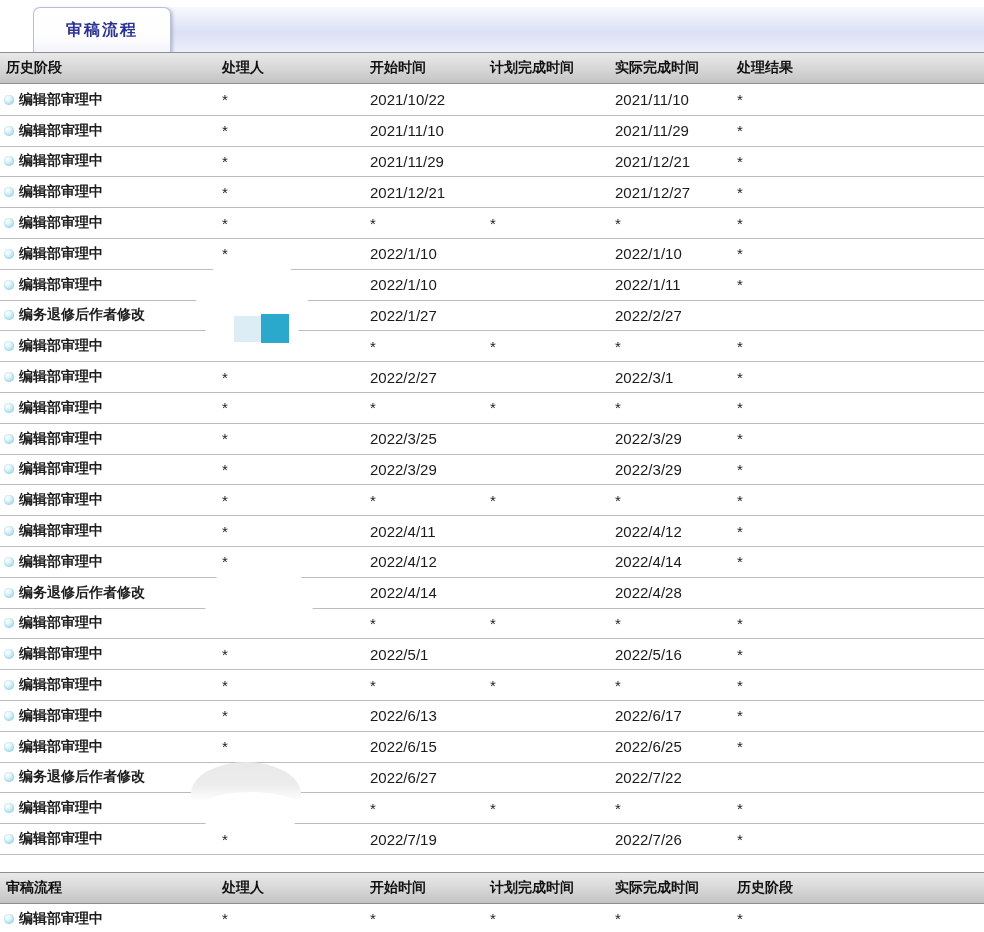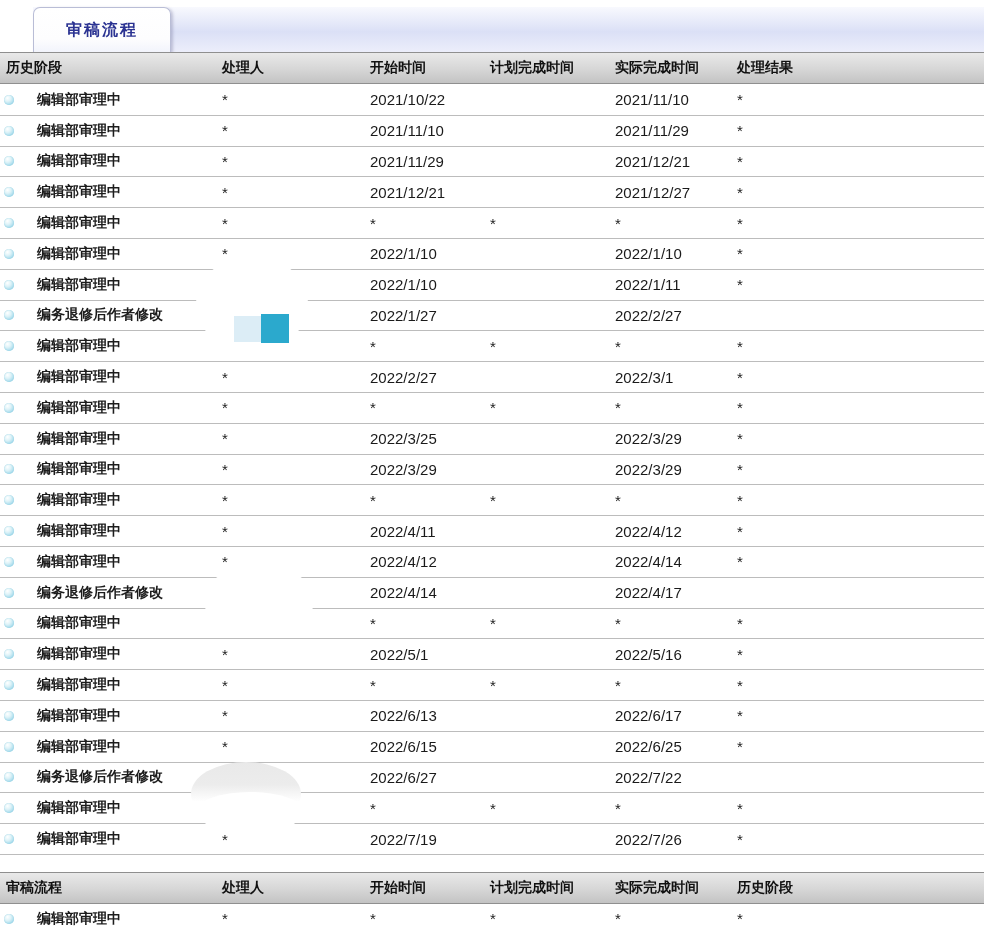--- a/index.html
+++ b/index.html
@@ -30,21 +30,21 @@
 
   
   .rows{position:absolute;left:0;width:984px;}
   .rows-history{top:85px;}
   .rows-current{top:904px;}
   .row{display:grid;grid-template-columns:222px 148px 120px 125px 122px 1fr;
        align-items:center;height:29.8px;border-bottom:1px solid #bcbcbc;
        font-size:15px;background:#fff;}
   .rows-current .row{border-bottom:none;}
   .cell{white-space:nowrap;overflow:hidden;}
-  .stage-cell{display:flex;align-items:center;gap:23px;padding-left:4px;
+  .stage-cell{display:flex;align-items:center;gap:5px;padding-left:4px;
               font-weight:bold;font-size:14px;color:#1c1c1c;}
   .bullet{width:10px;height:10px;border-radius:50%;flex:0 0 auto;
           background:radial-gradient(circle at 35% 30%,#ffffff 0%,#dff3f8 35%,#aadded 70%,#8ccfe2 100%);
           box-shadow:inset 0 0 1px #7cc5da;}
 
   
   .blob{position:absolute;background:#ffffff;border-radius:50%;}
   .blob1{left:196px;top:256px;width:112px;height:96px;}
   .blob2{left:203px;top:566px;width:112px;height:66px;}
   .blob3{left:191px;top:762px;width:110px;height:64px;
@@ -252,21 +252,21 @@
         <div class="cell">*</div>
       </div>
       <div class="row">
         <div class="cell stage-cell">
           <span class="bullet"></span>
           <span>编务退修后作者修改</span>
         </div>
         <div class="cell"></div>
         <div class="cell">2022/4/14</div>
         <div class="cell"></div>
-        <div class="cell">2022/4/17</div>
+        <div class="cell">2022/4/28</div>
         <div class="cell"></div>
       </div>
       <div class="row">
         <div class="cell stage-cell">
           <span class="bullet"></span>
           <span>编辑部审理中</span>
         </div>
         <div class="cell"></div>
         <div class="cell">*</div>
         <div class="cell">*</div>

